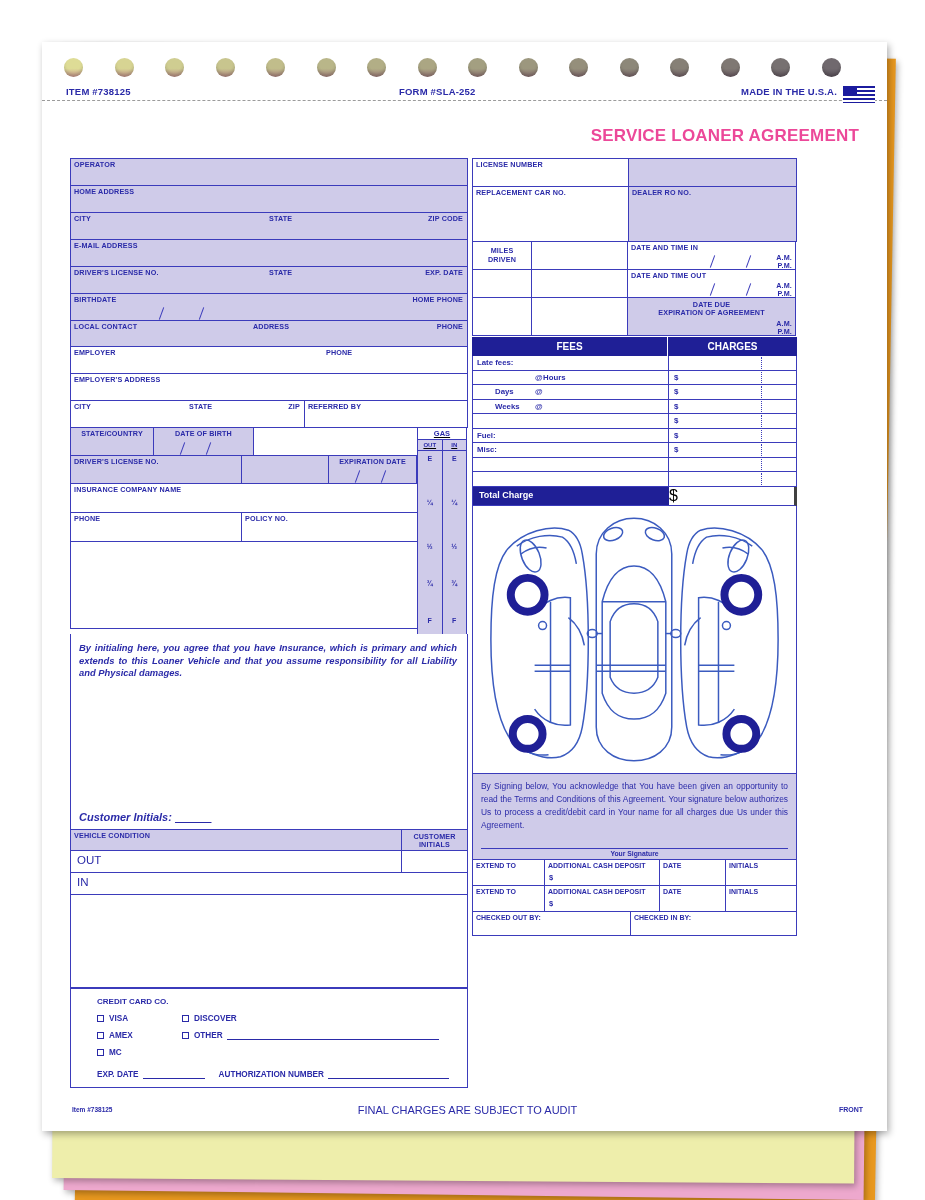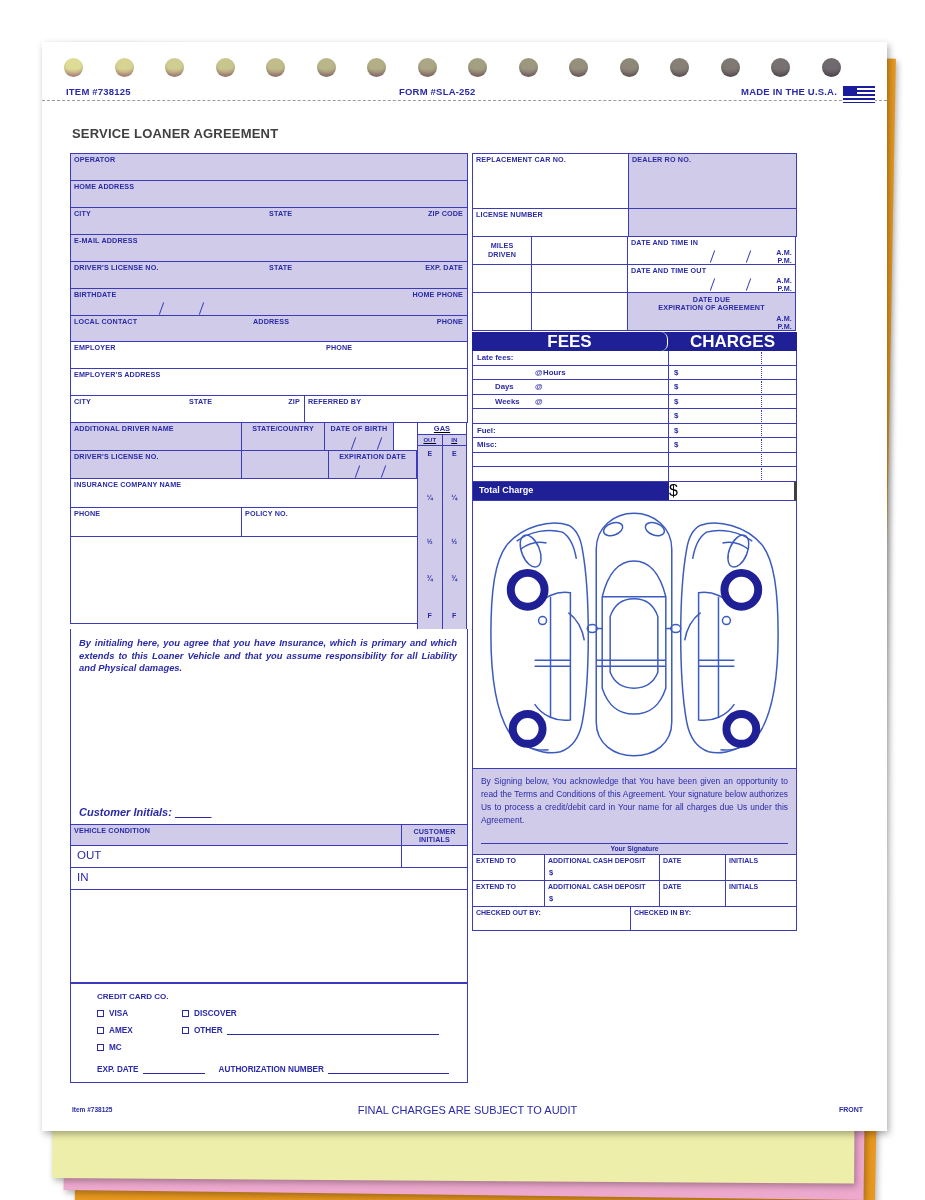--- a/index.html
+++ b/index.html
@@ -35,22 +35,22 @@
   .topbar .tm{position:absolute;right:50px;top:0;}
   .flag{position:absolute;right:12px;top:0px;width:32px;height:17px;
       background:
         repeating-linear-gradient(to bottom,#1b1b9e 0 2px,#ffffff 2px 4px);
       border:0;}
   .flag::after{content:"";position:absolute;left:0;top:0;width:14px;height:9px;
       background:#1b1b9e;}
 
   
   .form{position:absolute;left:28px;top:84px;width:789px;}
-  .title{font-size:13px;font-weight:bold;color:#404040;letter-spacing:.2px;
-      margin:0 0 12px 2px;}
+  .title{font-size:17px;font-weight:bold;color:#ec4899;letter-spacing:.2px;
+      margin:0 0 12px 2px;text-align:right;}
 
   .cols{display:flex;align-items:flex-start;}
   .colL{width:398px;}
   .colR{width:325px;margin-left:4px;}
 
   
   .bx{border:1px solid #3b3bbb;position:relative;}
   .lav{background:#cfcbe9;}
   .wht{background:#ffffff;}
   .lbl{font-size:7.2px;font-weight:bold;color:#2a2aa8;letter-spacing:.15px;
@@ -76,22 +76,22 @@
       color:#2a2aa8;line-height:10px;background:#cfcbe9;}
   .gassub div:first-child{border-right:1px solid #3b3bbb;}
   .gasbody{display:flex;height:164px;background:#cfcbe9;}
   .gasbody>div{flex:1;position:relative;}
   .gasbody>div:first-child{border-right:1px solid #3b3bbb;}
   .gmark{position:absolute;left:0;right:0;text-align:center;font-size:7px;
       font-weight:bold;color:#2a2aa8;}
 
   
   .feehdr{display:flex;background:#1f1f96;height:19px;}
-  .feehdr div{color:#fff;font-weight:bold;font-size:17px;text-align:center;
-      line-height:19px;border-radius:7px;}
+  .feehdr div{color:#fff;font-weight:bold;font-size:10px;text-align:center;
+      line-height:19px;}
   .feehdr .fh1{width:196px;border-right:1px solid #fff;}
   .feehdr .fh2{flex:1;}
   .feerow{display:flex;height:14.5px;border-left:1px solid #3b3bbb;
       border-right:1px solid #3b3bbb;border-bottom:1px solid #3b3bbb;background:#fff;}
   .feerow .fc1{width:196px;border-right:1px solid #3b3bbb;position:relative;}
   .feerow .fc2{flex:1;position:relative;}
   .feerow .flabel{position:absolute;left:4px;top:2px;font-size:7.8px;
       font-weight:bold;color:#2a2aa8;}
   .feerow .fat{position:absolute;left:62px;top:2px;font-size:7.8px;
       font-weight:bold;color:#2a2aa8;}
@@ -263,27 +263,24 @@
               </div>
               <div class="bx wht" style="width:171px;height:28px">
                 <span class="lbl">REFERRED BY</span>
               </div>
             </div>
 
             <div class="row">
               <div style="width:348px">
                 <div class="stackrows">
                   <div class="row">
-                    <div class="bx lav" style="width:172px;height:29px">
-                      <span class="lbl">ADDITIONAL DRIVER NAME</span>
-                    </div>
                     <div class="bx lav" style="width:84px;height:29px">
                       <span class="lbl c">STATE/COUNTRY</span>
                     </div>
-                    <div class="bx lav" style="width:70px;height:29px">
+                    <div class="bx lav" style="width:101px;height:29px">
                       <span class="lbl c">DATE OF BIRTH</span>
                       <span class="slash" style="left:28px;top:14px"></span>
                       <span class="slash" style="left:54px;top:14px"></span>
                     </div>
                   </div>
                   <div class="row">
                     <div class="bx lav" style="width:172px;height:29px">
                       <span class="lbl">DRIVER'S LICENSE NO.</span>
                     </div>
                     <div class="bx lav" style="width:88px;height:29px"></div>
@@ -403,33 +400,33 @@
               </div>
             </div>
 
           </div>
         </div>
 
         <div class="colR">
           <div class="stackrows">
 
             <div class="row">
+              <div class="bx wht" style="width:157px;height:29px">
+                <span class="lbl">LICENSE NUMBER</span>
+              </div>
+              <div class="bx lav" style="width:169px;height:29px"></div>
+            </div>
+
+            <div class="row">
               <div class="bx wht" style="width:157px;height:56px">
                 <span class="lbl">REPLACEMENT CAR NO.</span>
               </div>
               <div class="bx lav" style="width:169px;height:56px">
                 <span class="lbl">DEALER RO NO.</span>
               </div>
-            </div>
-
-            <div class="row">
-              <div class="bx wht" style="width:157px;height:29px">
-                <span class="lbl">LICENSE NUMBER</span>
-              </div>
-              <div class="bx lav" style="width:169px;height:29px"></div>
             </div>
 
             <div class="row">
               <div class="bx wht" style="width:60px;height:29px">
                 <span class="lbl c" style="top:5px">MILES</span>
                 <span class="lbl c" style="top:14px">DRIVEN</span>
               </div>
               <div class="bx wht" style="width:97px;height:29px"></div>
               <div class="bx wht" style="width:169px;height:29px">
                 <span class="lbl">DATE AND TIME IN</span>

